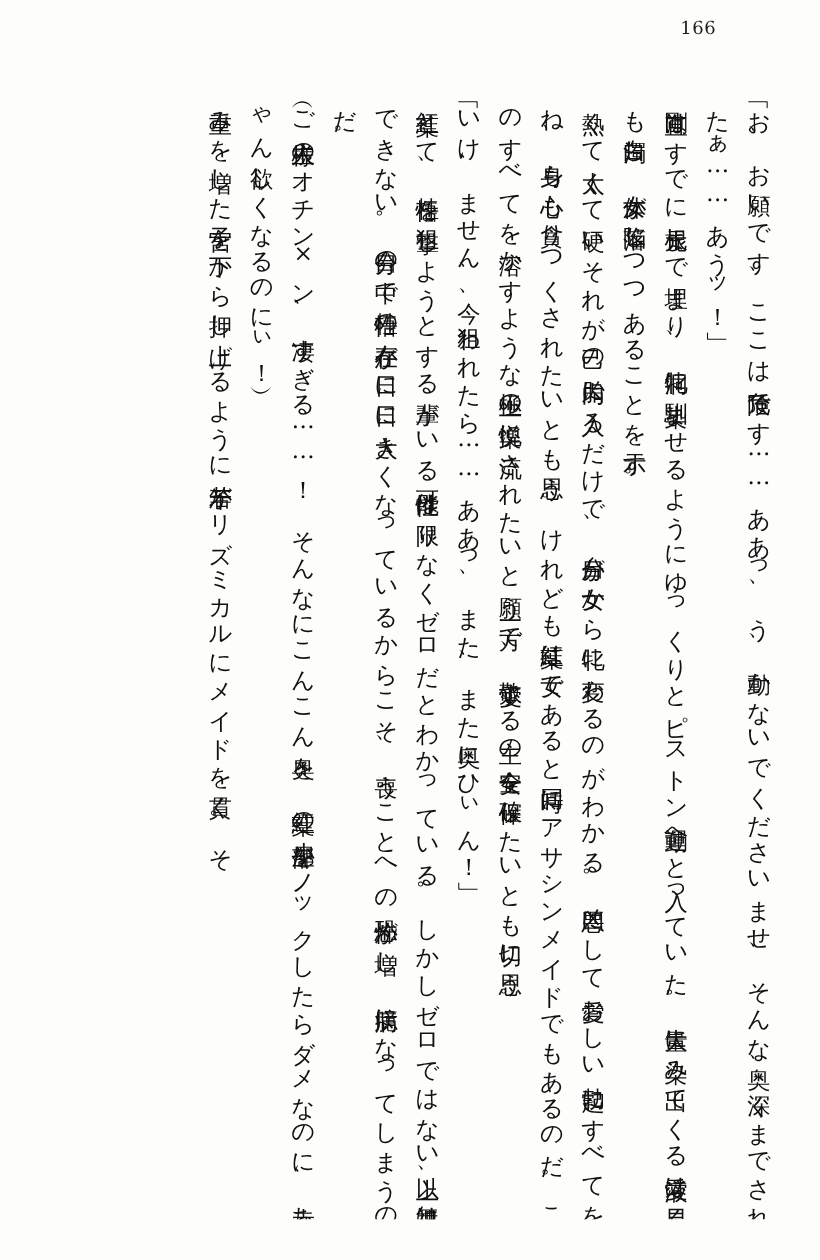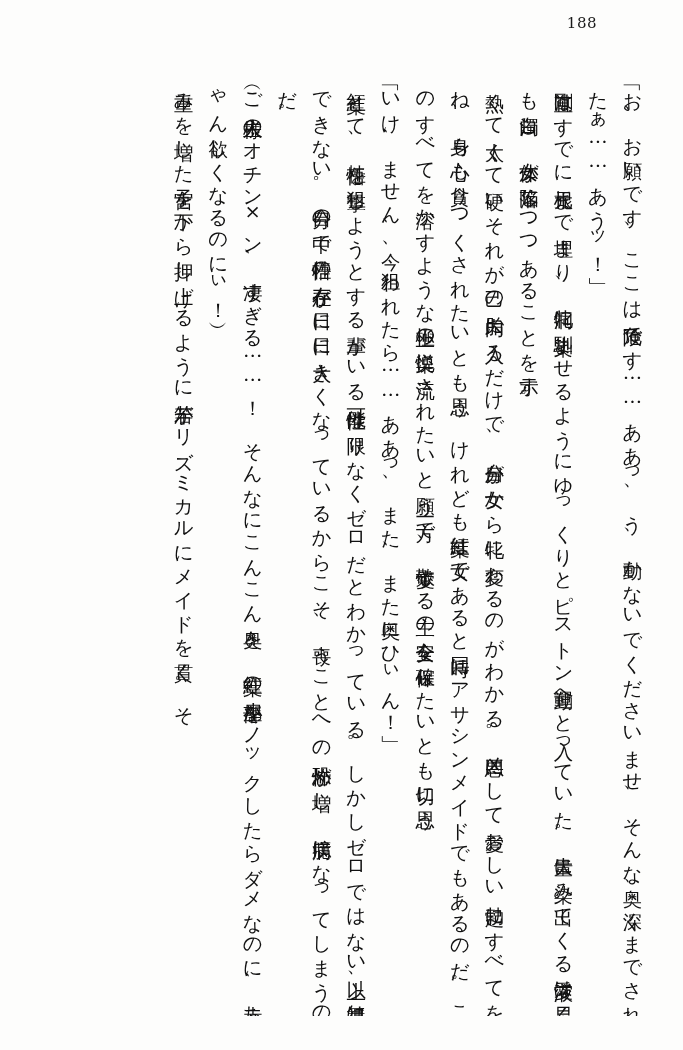--- a/index.html
+++ b/index.html
@@ -48,21 +48,21 @@
     white-space: pre-wrap;
     font-family: "DejaVu Serif", "Liberation Serif", serif;
     color: #111111;
   }
 </style>
 </head>
 <body>
 
 <div class="page">
 
-  <div class="page-number">188</div>
+  <div class="page-number">166</div>
 
   <div class="body-text">「お、お願いです、ここは危険です……ああっ、う、動かないでくださいませ、そんな奥、深くまでされたぁ……あうッ！」
 剛直はすでに根元まで埋まり、牝洞に馴染ませるようにゆっくりとピストン運動へと入っていた。大量に染み出てくる愛液は早くも白濁し、女体が陥落しつつあることを示す。
 熱くて太くて硬いそれが己の胎内に入るだけで、自分が女から牝に変わるのがわかる。凶悪にして愛おしい勃起にすべてを委ね、身も心も貪りつくされたいとも思う。けれども紅葉は女であると同時にアサシンメイドでもあるのだ。このすべてを溶かすような極上の悦楽に流されたいと願う一方で、敬愛する主の安全を確保したいとも切に思う。
 「いけ、ません、今、狙われたら……ああっ、また、また奥にひぃん！」
 紅葉とて、桂悟を狙撃しようとする輩がいる可能性は限りなくゼロだとわかっている。しかしゼロではない以上、無視はできない。自分の中で桂悟の存在が日に日に大きくなっているからこそ、喪うことへの恐怖が増し、臆病になってしまうのだ。
 （ご主人様のオチン×ン、凄すぎる……！　そんなにこんこん奥を、紅葉の小部屋をノックしたらダメなのに、赤ちゃん欲しくなるのにぃ！）
 重みを増した子宮を下から押し上げるように若竿がリズミカルにメイドを貫く。そ</div>
 
 </div>

